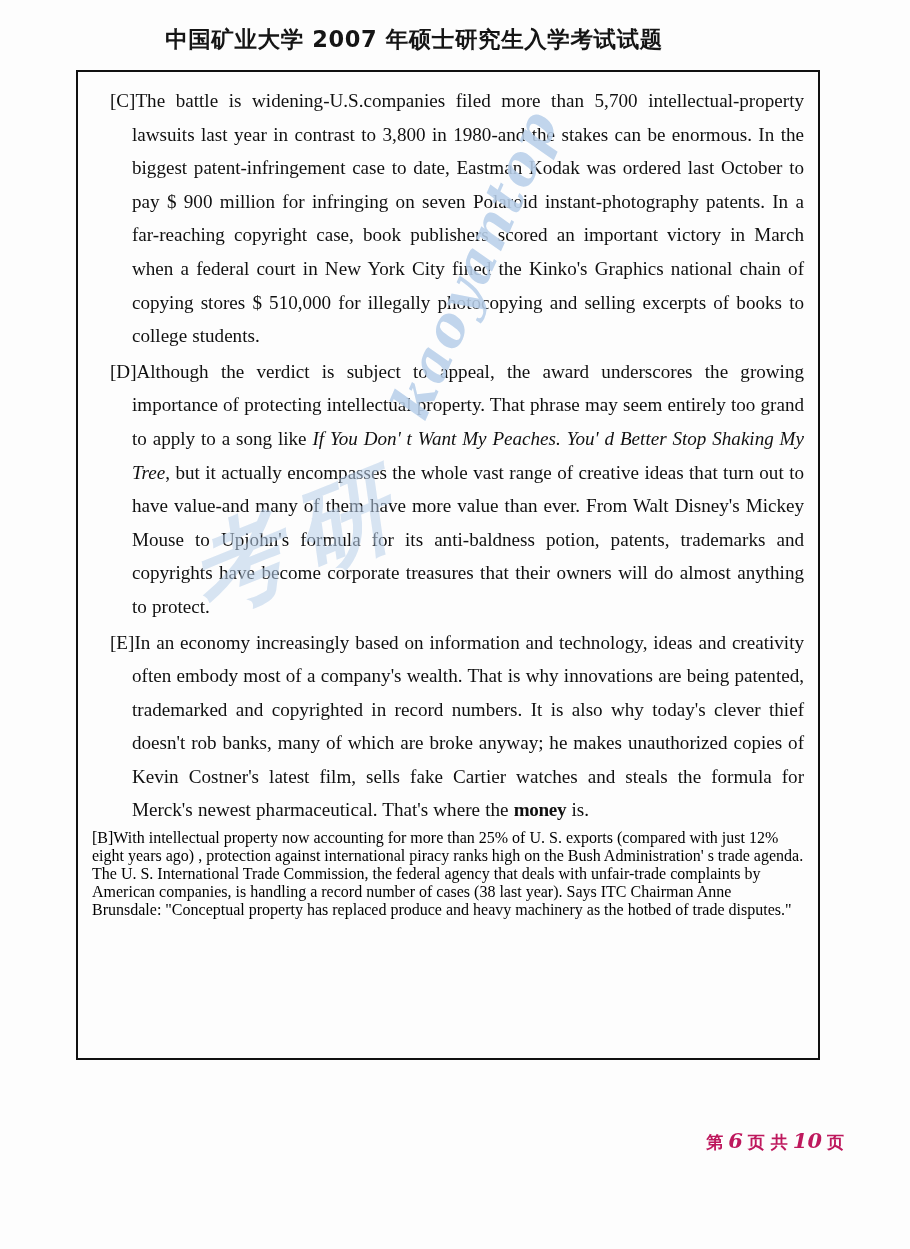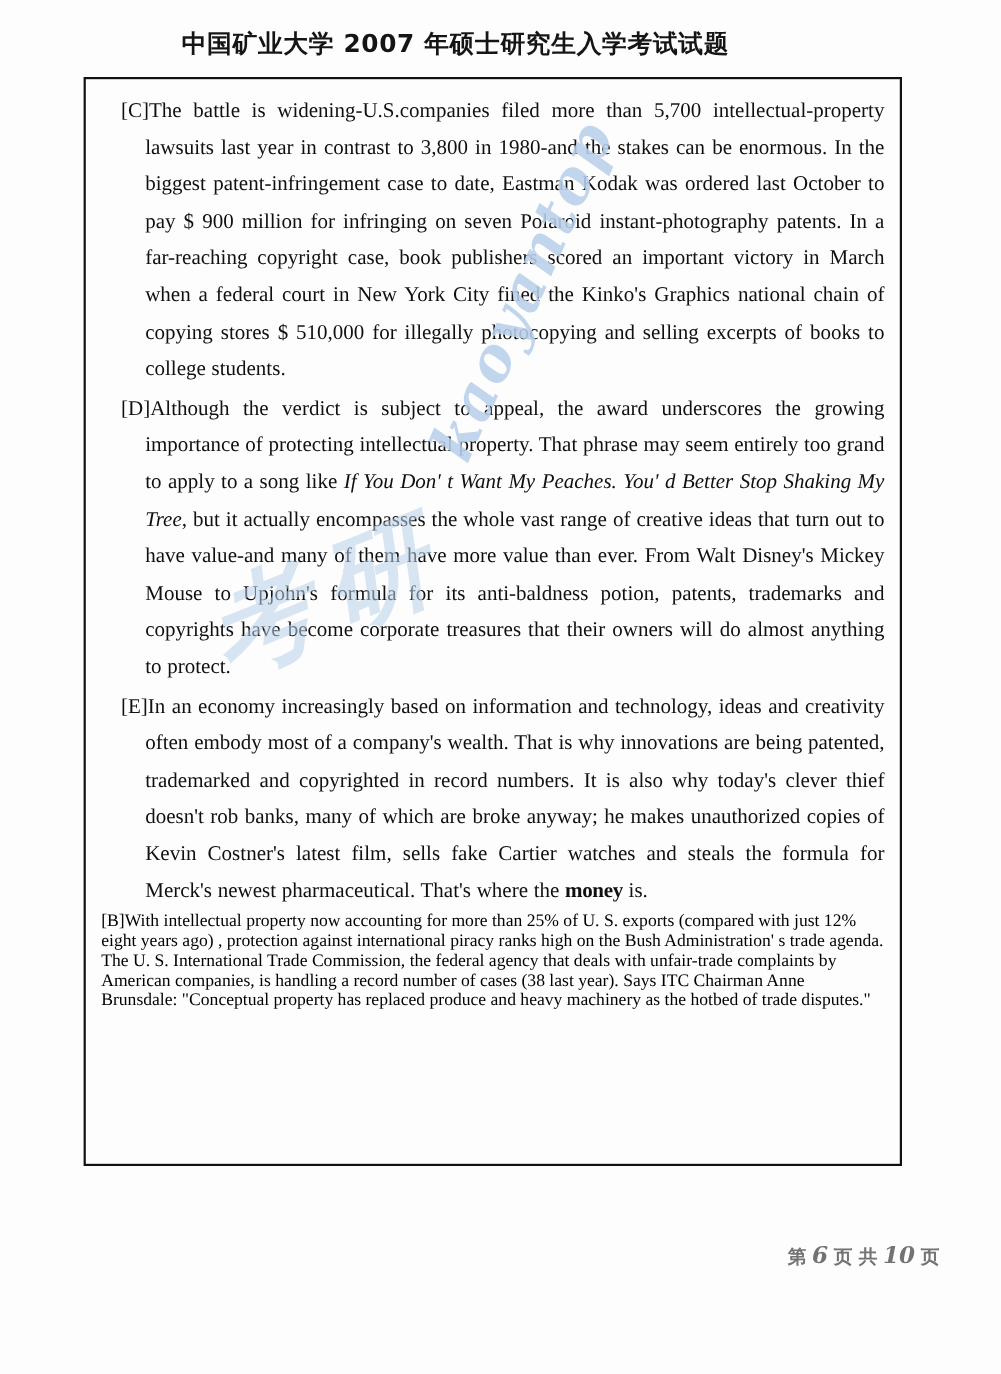--- a/index.html
+++ b/index.html
@@ -124,26 +124,26 @@
     top: 1094px;
     font-family: "DejaVu Sans", sans-serif;
     font-weight: bold;
     font-size: 16.5px;
     color: #111;
     letter-spacing: 0.2px;
     white-space: nowrap;
   }
   .footer-page {
     position: absolute;
-    right: 56px;
+    right: 66px;
     top: 1128px;
     font-family: "DejaVu Sans", sans-serif;
     font-weight: bold;
     font-size: 17px;
-    color: #737373;
+    color: #be185d;
     white-space: nowrap;
   }
   .footer-page .num {
     font-family: "DejaVu Serif", serif;
     font-style: italic;
     font-size: 21px;
     padding: 0 5px;
   }
 </style>
 </head>

